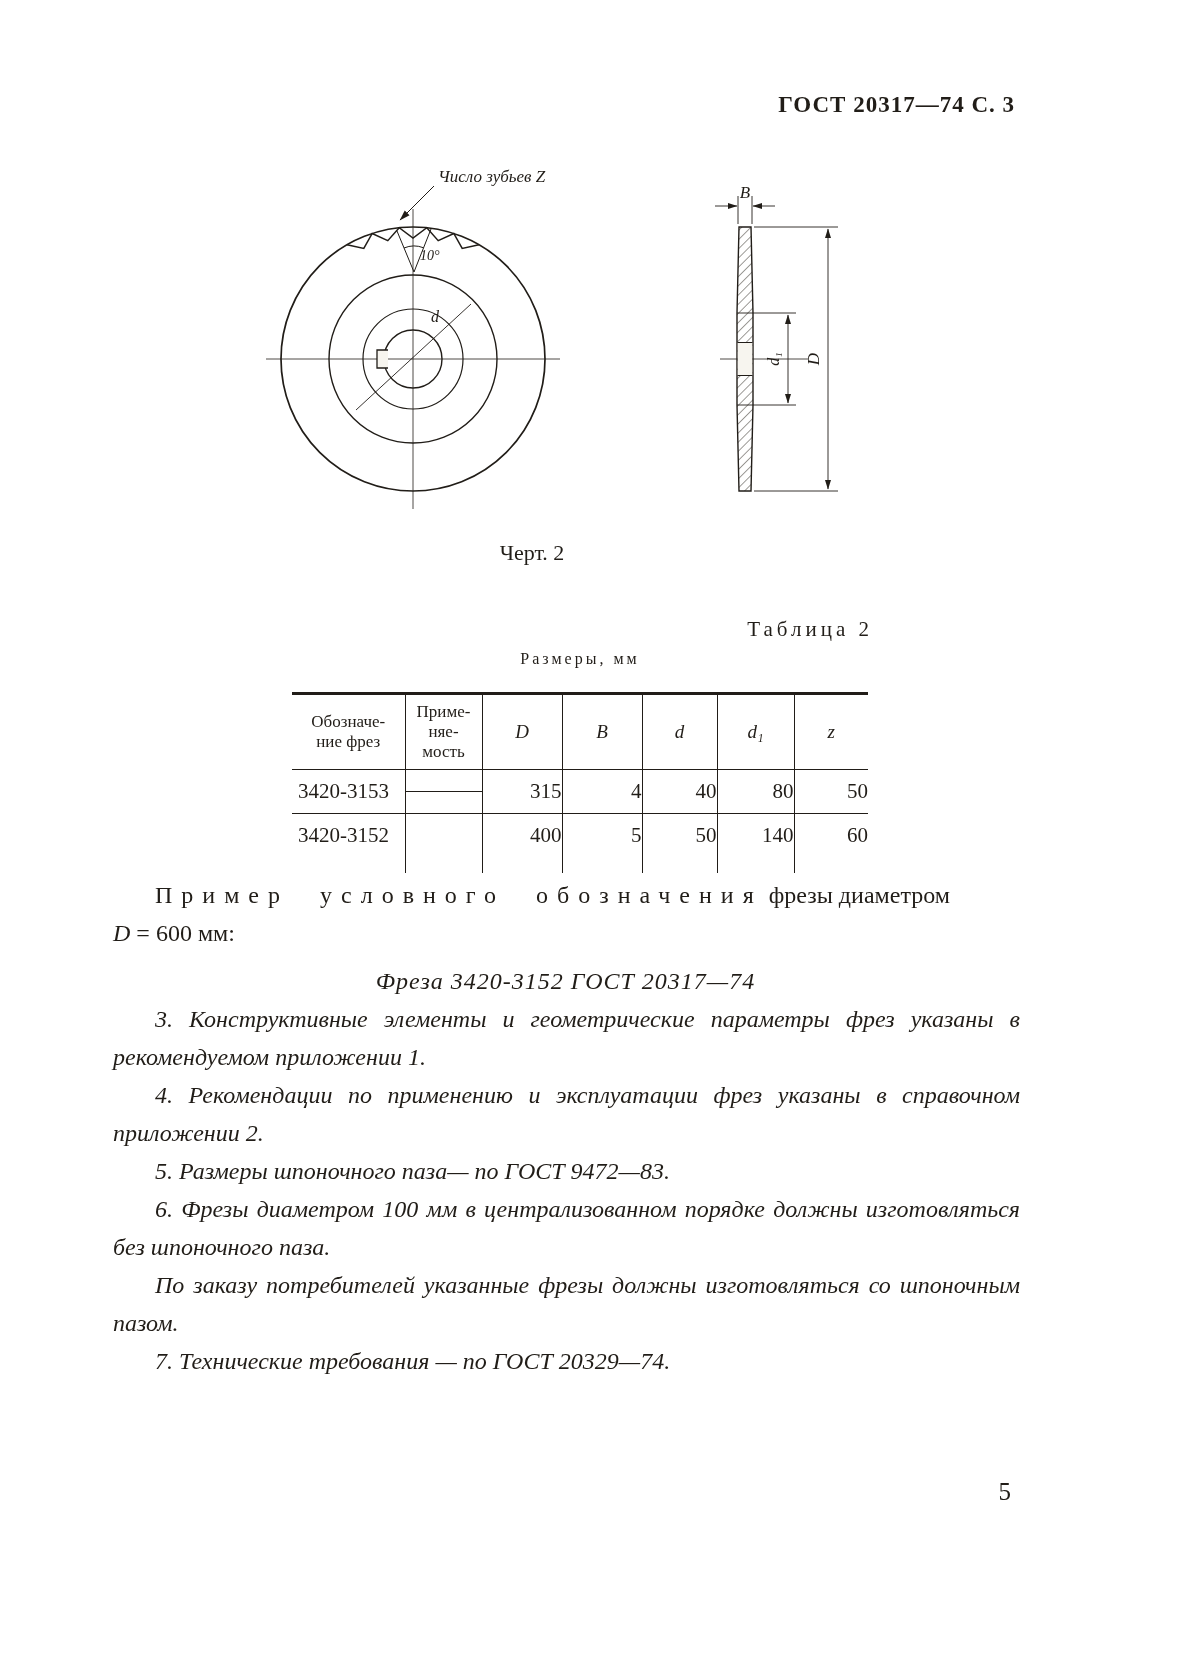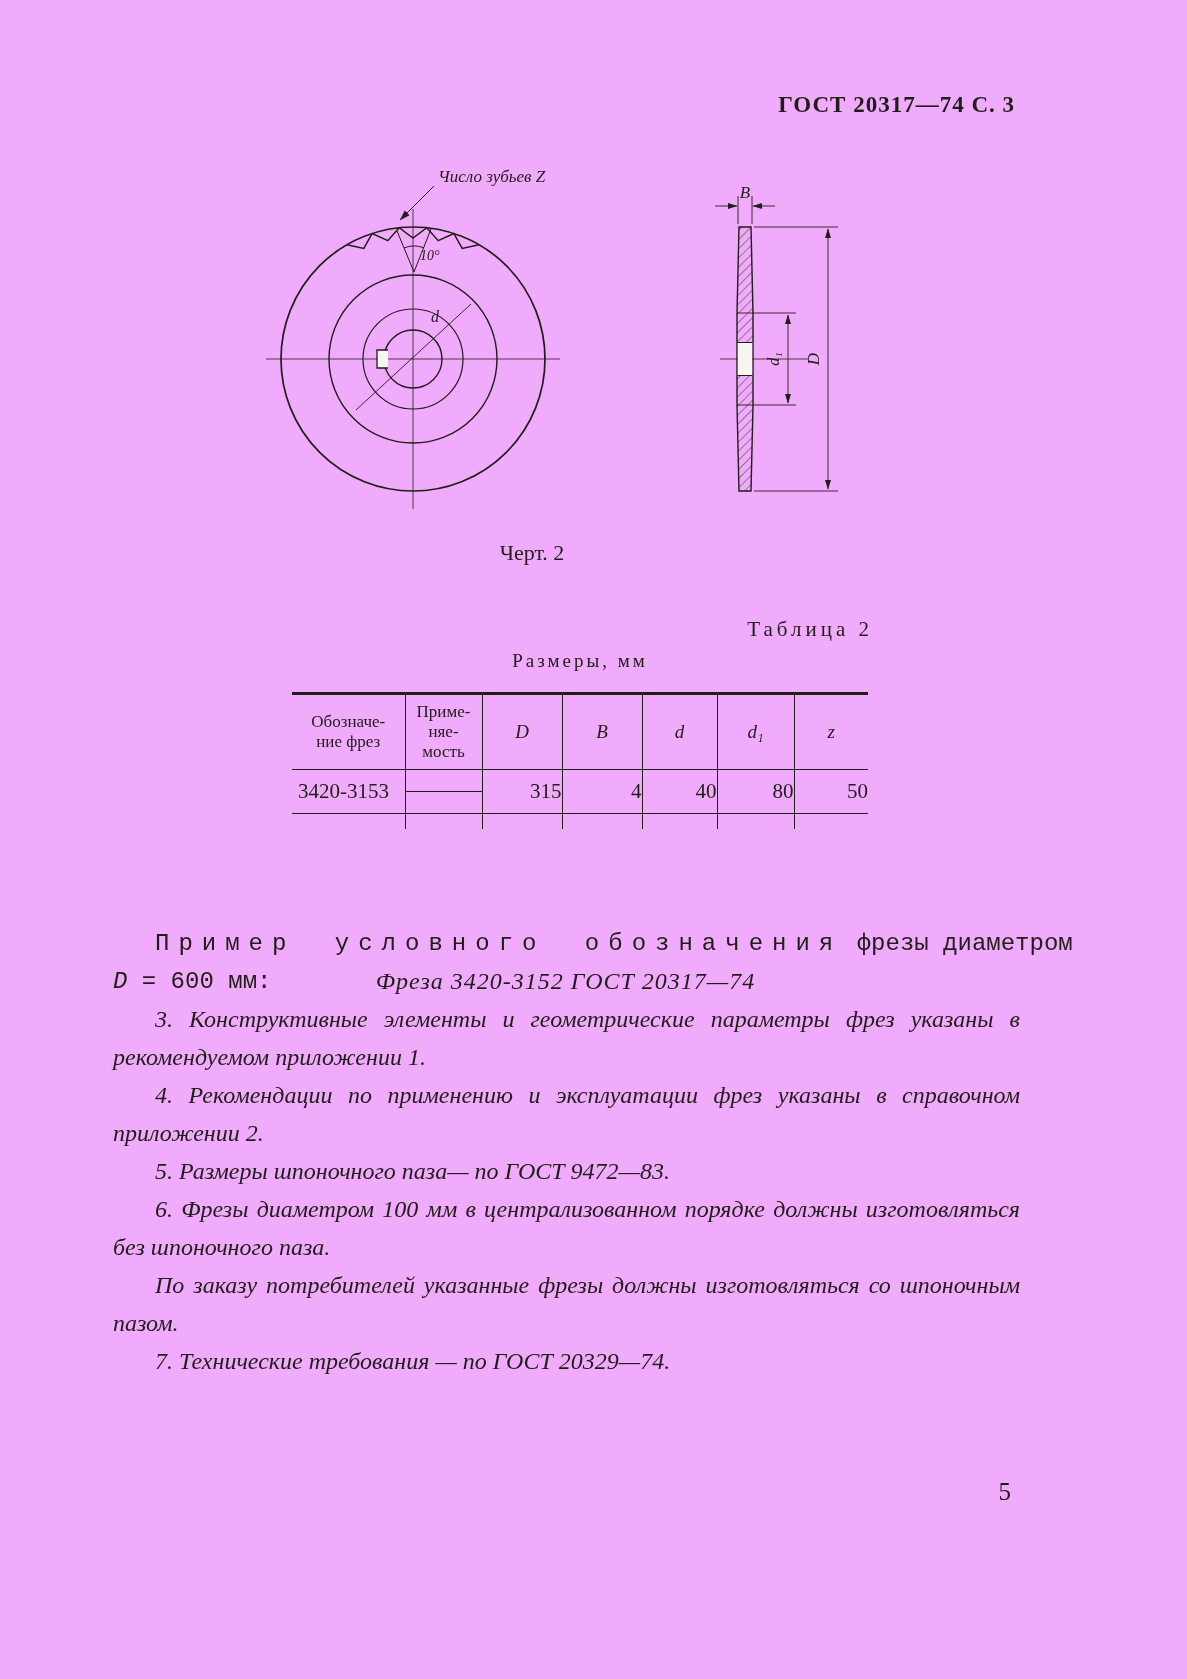--- a/index.html
+++ b/index.html
@@ -1,41 +1,41 @@
 <!DOCTYPE html>
 <html><head>
 <meta charset="utf-8">
 <style>
   * { box-sizing: border-box; }
   html,body { margin:0; padding:0; }
   body { background:#e9e7e1; }
   .page {
     position:relative; width:1187px; height:1679px;
-    background:#f0abfc; color:#211d18;
+    background:#ffffff; color:#211d18;
     font-family:"Liberation Serif","DejaVu Serif",serif;
     overflow:hidden; margin:0 auto;
   }
   .doc-header { position:absolute; top:92px; right:172px; font-weight:bold; font-size:23px; letter-spacing:1px; }
   .figure-wrap { position:absolute; left:228px; top:152px; width:650px; height:388px; }
   .fig-caption { position:absolute; top:540px; left:332px; width:400px; text-align:center; font-size:22px; }
   .table-label { position:absolute; top:617px; right:314px; font-size:21px; letter-spacing:4px; }
-  .table-title { position:absolute; top:650px; left:292px; width:576px; text-align:center; font-size:19px; letter-spacing:3px; }
+  .table-title { position:absolute; top:650px; left:292px; width:576px; text-align:center; font-size:16px; letter-spacing:3px; }
 
   table.dims { position:absolute; left:292px; top:692px; width:576px; border-collapse:collapse; border-top:3px solid #211d18; table-layout:fixed; }
   .dims th, .dims td { border-left:1.4px solid #211d18; padding:0; }
   .dims th:first-child, .dims td:first-child { border-left:none; }
   .dims thead th { border-bottom:1.4px solid #211d18; font-weight:normal; font-size:17px; white-space:pre-line; vertical-align:middle; height:76px; padding:4px 2px; }
   .dims thead th.it { font-style:italic; font-size:19px; }
   .dims td { text-align:right; font-size:21px; height:44px; vertical-align:middle; }
   .dims td.des { text-align:left; padding-left:6px; }
   .dims tr.r1 td { border-bottom:1.4px solid #211d18; }
   .dims tr.tail td { height:15px; }
   .blank-line { border-top:1.5px solid #211d18; height:0; width:100%; }
 
-  .example { position:absolute; left:113px; top:925px; width:910px; font-size:24px; line-height:38px; white-space:nowrap;font-family:Liberation Mono, monospace; }
+  .example { position:absolute; left:113px; top:876px; width:910px; font-size:24px; line-height:38px; white-space:nowrap; }
   .example .line1 { text-indent:42px; }
   .spaced { letter-spacing:9px; word-spacing:16px; }
   .it { font-style:italic; }
   .designation-line { position:absolute; left:113px; top:968px; width:905px; text-align:center; font-style:italic; font-size:24px; letter-spacing:1px; }
   .paragraphs { position:absolute; left:113px; top:1000px; width:907px; font-size:24px; line-height:38px; }
   .paragraphs p { margin:0; text-indent:42px; text-align:justify;font-style:italic; }
   .page-number { position:absolute; top:1478px; right:176px; font-size:25px; }
   svg text { fill:#211d18; font-family:"Liberation Serif","DejaVu Serif",serif; }
 </style>
 </head>
@@ -132,20 +132,29 @@
         <td class="des">3420-3153</td>
         <td>
             <div class="blank-line"></div>
           </td>
         <td>315</td>
         <td>4</td>
         <td>40</td>
         <td>80</td>
         <td>50</td>
       </tr>
+      <tr>
+        <td class="des">3420-3152</td>
+        <td></td>
+        <td>400</td>
+        <td>5</td>
+        <td>50</td>
+        <td>140</td>
+        <td>60</td>
+      </tr>
       <tr class="tail">
         <td></td>
         <td></td>
         <td></td>
         <td></td>
         <td></td>
         <td></td>
         <td></td>
       </tr>
     </tbody>

